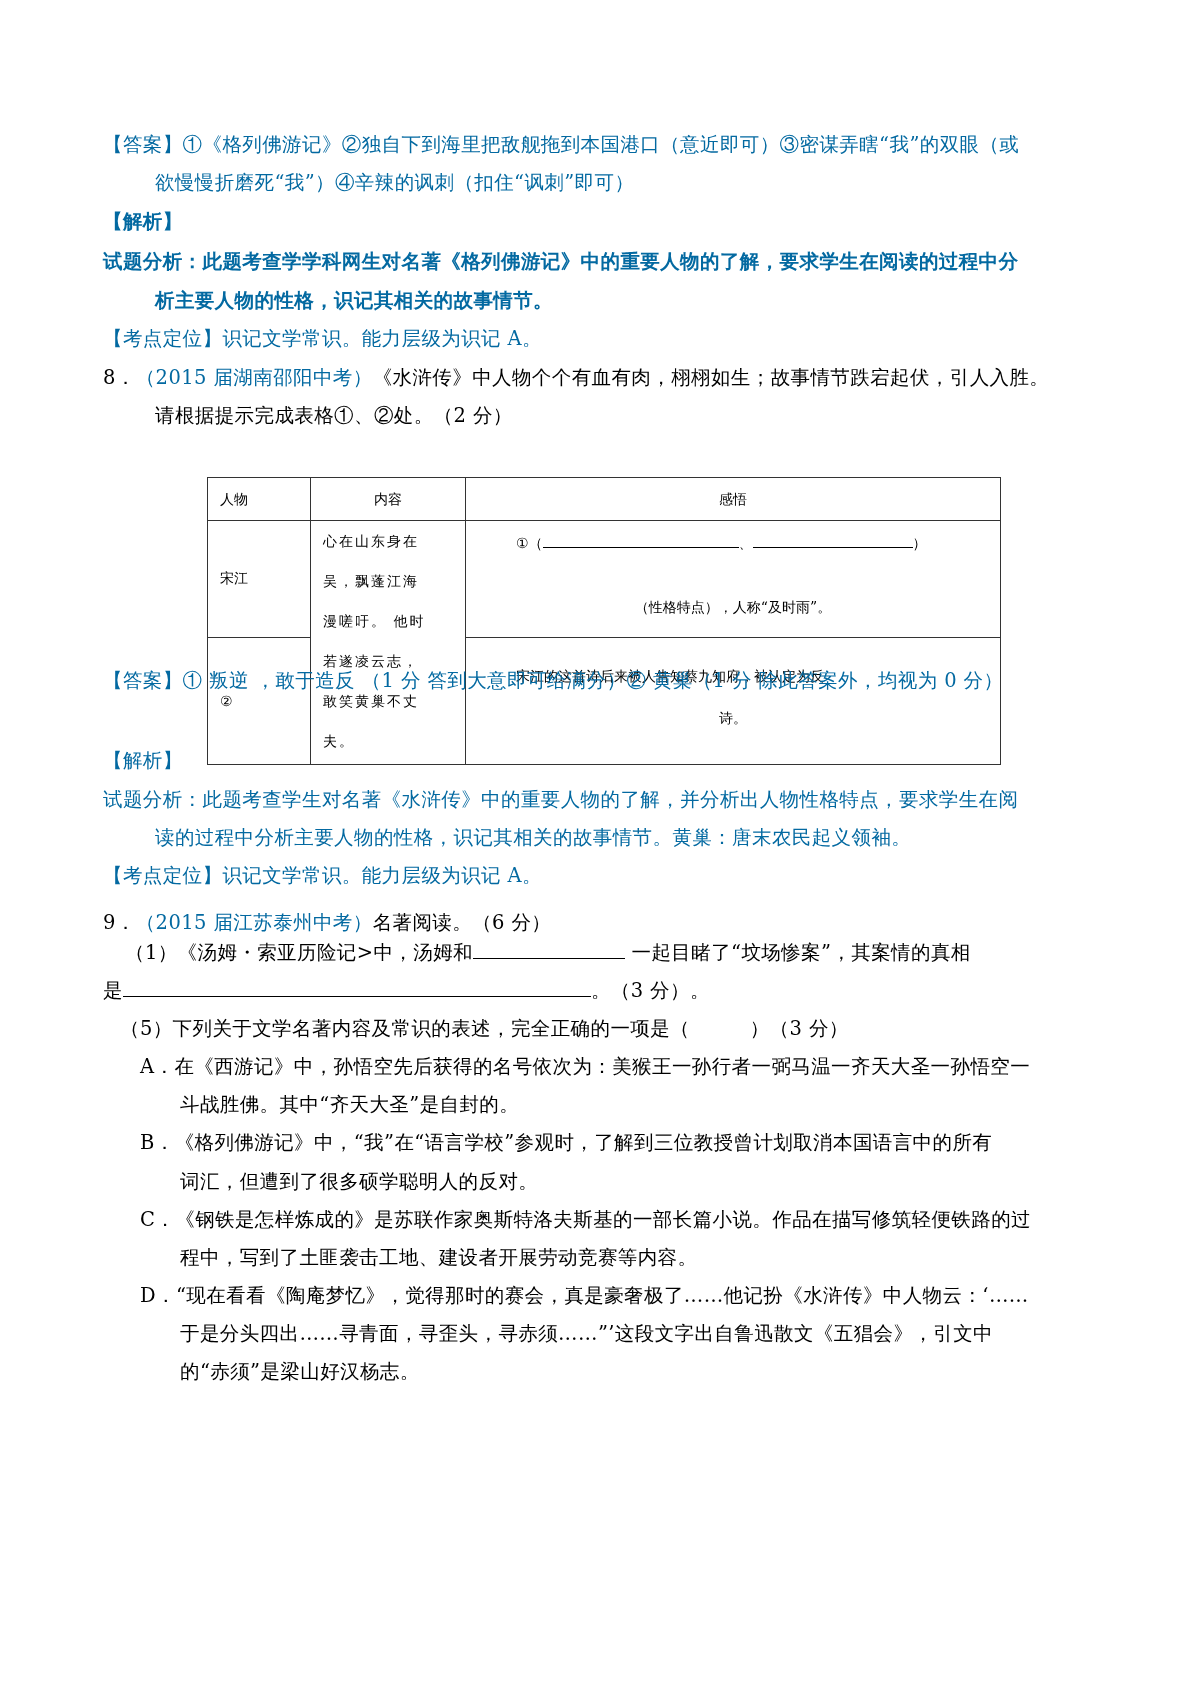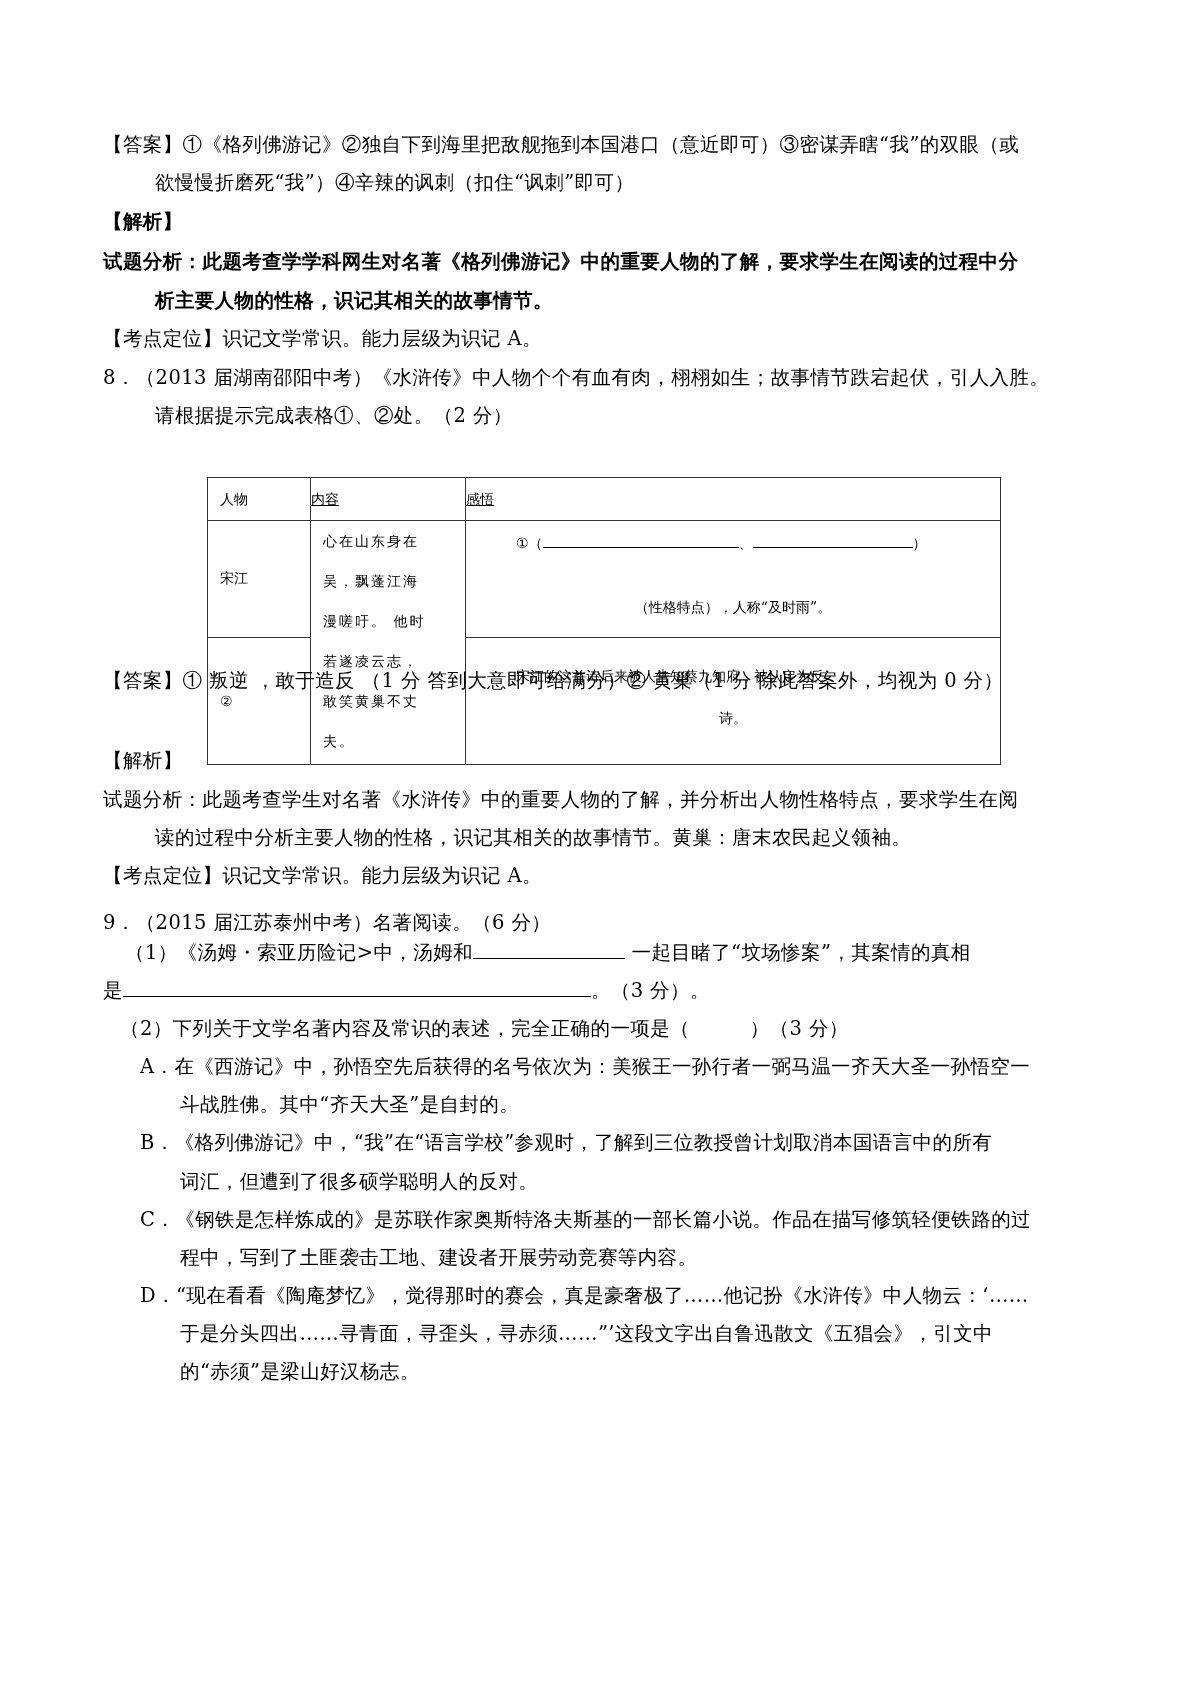--- a/index.html
+++ b/index.html
@@ -1,29 +1,29 @@
 <!DOCTYPE html>
 <html><head>
 <meta charset="utf-8">
 <style>
   html, body { margin: 0; padding: 0; background: #ffffff; }
   body { width: 1200px; height: 1698px; position: relative; overflow: hidden;
          font-family: "DejaVu Serif", "Liberation Serif", serif; color: #000; }
   .line { position: absolute; left: 103px; font-size: 19.5px; line-height: 24px; white-space: nowrap; letter-spacing: 0.4px; }
   .indent { left: 155px; }
-  .red { color: #000000; }
+  .red { color: #0369a1; }
   .bold { font-weight: bold; }
   .blank { display: inline-block; border-bottom: 1px solid #000; vertical-align: baseline; height: 18px; }
   table.q8 { position: absolute; left: 207px; top: 477px; width: 794px; border-collapse: collapse;
              font-size: 14px; line-height: 24px; }
   table.q8 td { border: 1.5px solid #333; vertical-align: middle; padding: 0 0 0 12px; }
   .col1 { width: 90px; }
   .col2 { width: 142px; }
   .hdr td { height: 42px; }
-  .centered { padding: 0 !important; text-decoration: underline; }
+  .centered { text-align: center; padding: 0 !important; }
   .content-cell { vertical-align: top !important; padding-top: 0 !important; }
   .content-cell div { height: 40px; line-height: 40px; letter-spacing: 2px; }
   .feel1 { height: 116px; position: relative; }
   .feel2 { height: 126px; position: relative; }
   .feel-line1 { position: absolute; left: 50px; top: 8px; }
   .feel-line2 { position: absolute; left: 0; right: 0; top: 74px; text-align: center; }
   .feel-line3 { position: absolute; left: 50px; top: 26px; text-align: center; }
   .feel-line4 { position: absolute; left: 0; right: 0; top: 68px; text-align: center; }
 </style>
 </head>
@@ -36,21 +36,21 @@
 
 <div class="line red bold" style="top:210px;">【解析】</div>
 <div class="line red bold" style="top:250px;">试题分析：此题考查学学科网生对名著《格列佛游记》中的重要人物的了解，要求学生在阅读的过程中分</div>
 <div class="line red bold indent" style="top:289px;">析主要人物的性格，识记其相关的故事情节。</div>
 
 <div class="line red" style="top:327px;">
   <span>【考点定位】</span><span>识记文学常识。能力层级为识记 A。</span>
 </div>
 
 <div class="line" style="top:366px;">
-  <span>8．</span><span class="red">（2013 届湖南邵阳中考）</span><span>《水浒传》中人物个个有血有肉，栩栩如生；故事情节跌宕起伏，引人入胜。</span>
+  <span>8．</span><span class="red">（2015 届湖南邵阳中考）</span><span>《水浒传》中人物个个有血有肉，栩栩如生；故事情节跌宕起伏，引人入胜。</span>
 </div>
 <div class="line indent" style="top:404px;">请根据提示完成表格①、②处。（2 分）</div>
 
 <table class="q8">
   <tbody>
       <tr class="hdr">
     <td class="col1">人物</td>
     <td class="col2 centered">内容</td>
     <td class="centered">感悟</td>
   </tr>
@@ -97,21 +97,21 @@
 
 <div class="line" style="top:902px;margin-top:9px;">
   <span>9．</span><span class="red">（2015 届江苏泰州中考）</span><span>名著阅读。（6 分）</span>
 </div>
 <div class="line" style="top:940px; left:125px;">
   <span>（1）《汤姆・索亚历险记&gt;中，汤姆和</span><span class="blank" style="width:152px;"></span><span> 一起目睹了“坟场惨案”，其案情的真相</span>
 </div>
 <div class="line" style="top:978px;">
   <span>是</span><span class="blank" style="width:468px;"></span><span>。（3 分）。</span>
 </div>
-<div class="line" style="top:1017px; left:120px;">（2）下列关于文学名著内容及常识的表述，完全正确的一项是（　　　）（3 分）</div>
+<div class="line" style="top:1017px; left:120px;">（5）下列关于文学名著内容及常识的表述，完全正确的一项是（　　　）（3 分）</div>
 
 <div class="line" style="top:1055px; left:140px;">
   <span>A．</span><span>在《西游记》中，孙悟空先后获得的名号依次为：美猴王一孙行者一弼马温一齐天大圣一孙悟空一</span>
 </div>
 <div class="line" style="top:1093px; left:180px;">斗战胜佛。其中“齐天大圣”是自封的。</div>
 
 <div class="line" style="top:1131px; left:140px;">
   <span>B．</span><span>《格列佛游记》中，“我”在“语言学校”参观时，了解到三位教授曾计划取消本国语言中的所有</span>
 </div>
 <div class="line" style="top:1170px; left:180px;">词汇，但遭到了很多硕学聪明人的反对。</div>

